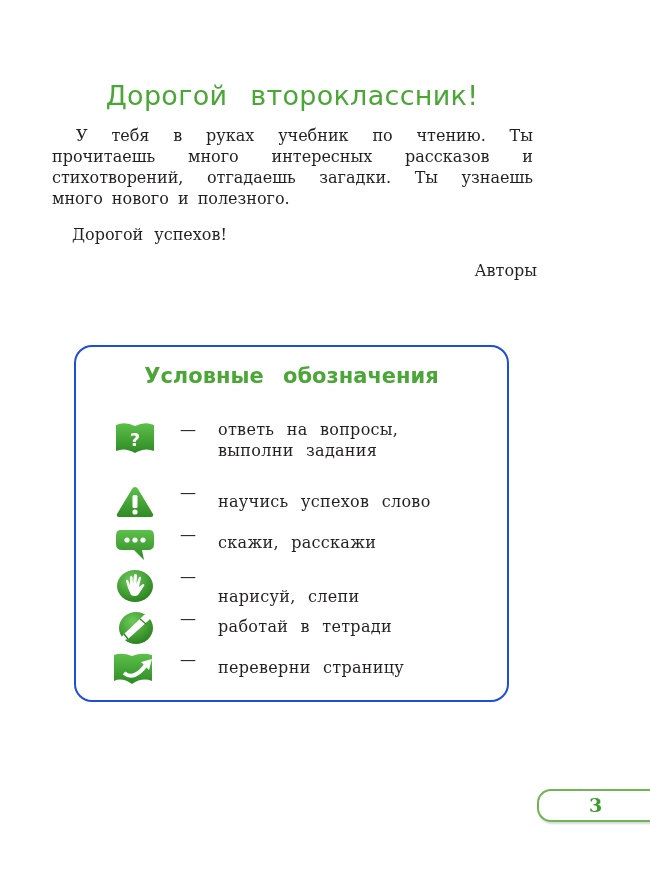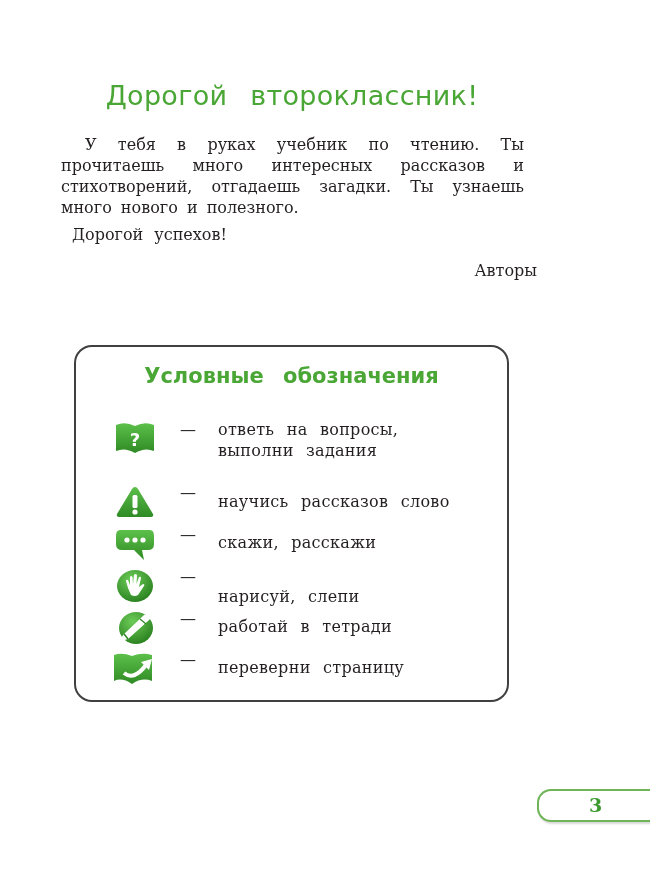--- a/index.html
+++ b/index.html
@@ -7,32 +7,32 @@
   .title {
     position:absolute; left:0; width:584px; top:80px; text-align:center;
     font-family:"DejaVu Sans", sans-serif; font-weight:normal; font-size:27px;
     color:#4aa635; word-spacing:14px; letter-spacing:0.3px;
   }
   .intro {
     position:absolute; left:48px; width:489px; top:121px;
     font-family:"DejaVu Serif", serif; font-size:16px; line-height:21px; color:#231f20;
     text-align:justify; text-align-last:left; word-spacing:4px;
   }
-  .intro p { margin:13px; text-indent:24px; }
+  .intro p { margin:4px; text-indent:24px; }
   .wish {
     position:absolute; left:72px; top:225px;
     font-family:"DejaVu Serif", serif; font-size:16px; color:#231f20; word-spacing:6px;
   }
   .authors {
     position:absolute; right:113px; top:261px;
     font-family:"DejaVu Serif", serif; font-size:16px; color:#231f20;
   }
   .legend-box {
     position:absolute; left:74px; top:345px; width:435px; height:357px;
-    border:2px solid #404040; border-radius:18px; box-sizing:border-box; background:#fff;
+    border:2px solid #1d4ed8; border-radius:18px; box-sizing:border-box; background:#fff;
   }
   .legend-title {
     position:absolute; left:0; width:100%; top:17px; text-align:center;
     font-family:"DejaVu Sans", sans-serif; font-weight:bold; font-size:21px;
     color:#4aa635; word-spacing:12px;
   }
   .legend-row { position:absolute; left:36px; display:flex; align-items:flex-start; }
   .legend-icon { width:46px; height:40px; display:flex; align-items:center; justify-content:center; }
   .legend-dash {
     font-family:"DejaVu Serif", serif; font-size:16px; color:#231f20;
@@ -95,21 +95,21 @@
               <stop offset="1" stop-color="#2f8a24"></stop>
             </linearGradient>
           </defs>
         <path d="M21 3 Q23 3 24 5 L39 30 Q40 33 37 33 L5 33 Q2 33 3 30 L18 5 Q19 3 21 3 Z" fill="url(#g2)"></path>
         <rect x="18.5" y="11" width="5" height="13" rx="1.5" fill="#fff"></rect>
         <circle cx="21" cy="28" r="2.6" fill="#fff"></circle>
       </svg>
     </div>
     <div class="legend-dash">—</div>
     <div class="legend-text" style="margin-top:9px;">
-      <div>научись рассказов слово</div>
+      <div>научись успехов слово</div>
     </div>
   </div>
 
   <div class="legend-row" style="top:177px;">
     <div class="legend-icon">
       <svg width="42" height="36" viewBox="0 0 42 36">
         <defs>
             <linearGradient id="g3" x1="0" y1="0" x2="0" y2="1">
               <stop offset="0" stop-color="#5cc04a"></stop>
               <stop offset="1" stop-color="#2f8a24"></stop>

